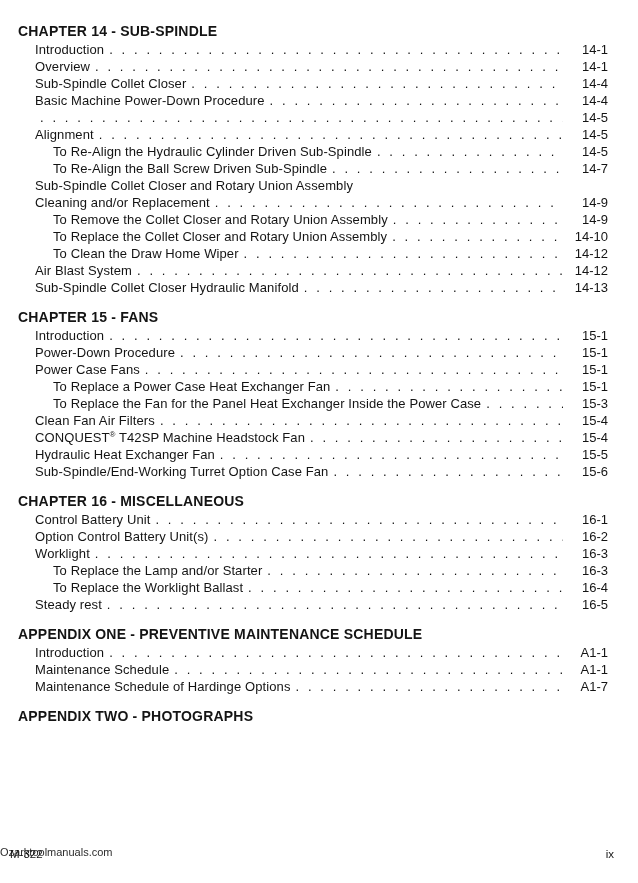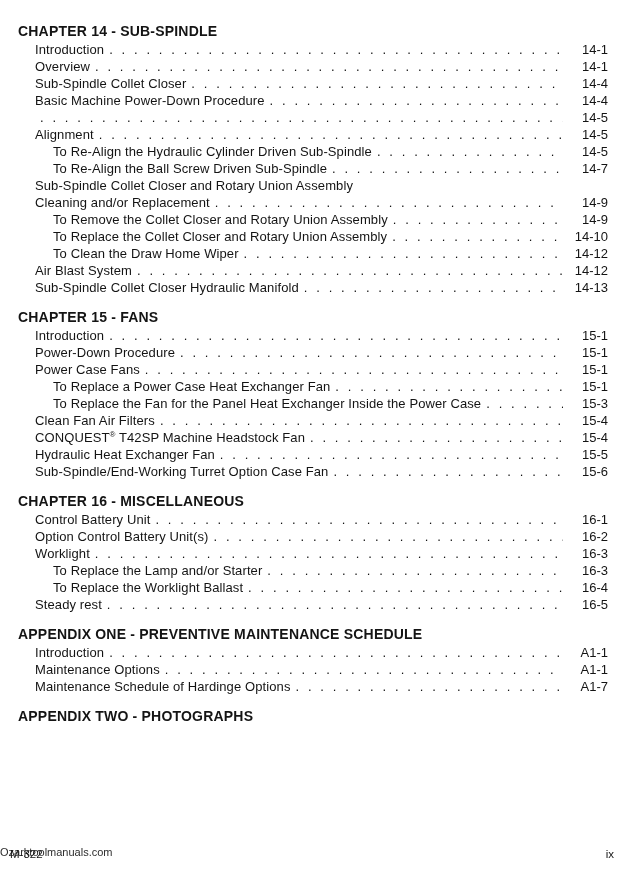--- a/index.html
+++ b/index.html
@@ -254,21 +254,21 @@
         </div>
       </div>
       <div class="toc-section">
         <div class="section-heading">APPENDIX ONE - PREVENTIVE MAINTENANCE SCHEDULE</div>
         <div class="toc-entry indent-1">
           <span class="entry-title">Introduction</span>
           <span class="dot-leader">. . . . . . . . . . . . . . . . . . . . . . . . . . . . . . . . . . . . . . . . . . . . . . . . . . . . . . . . . . . . </span>
           <span class="page-num">A1-1</span>
         </div>
         <div class="toc-entry indent-1">
-          <span class="entry-title">Maintenance Options</span>
+          <span class="entry-title">Maintenance Schedule</span>
           <span class="dot-leader">. . . . . . . . . . . . . . . . . . . . . . . . . . . . . . . . . . . . . . . . . . . . . . . . . . . . . . . . . . . . </span>
           <span class="page-num">A1-1</span>
         </div>
         <div class="toc-entry indent-1">
           <span class="entry-title">Maintenance Schedule of Hardinge Options</span>
           <span class="dot-leader">. . . . . . . . . . . . . . . . . . . . . . . . . . . . . . . . . . . . . . . . . . . . . . . . . . . . . . . . . . . . </span>
           <span class="page-num">A1-7</span>
         </div>
       </div>
       <div class="toc-section">

